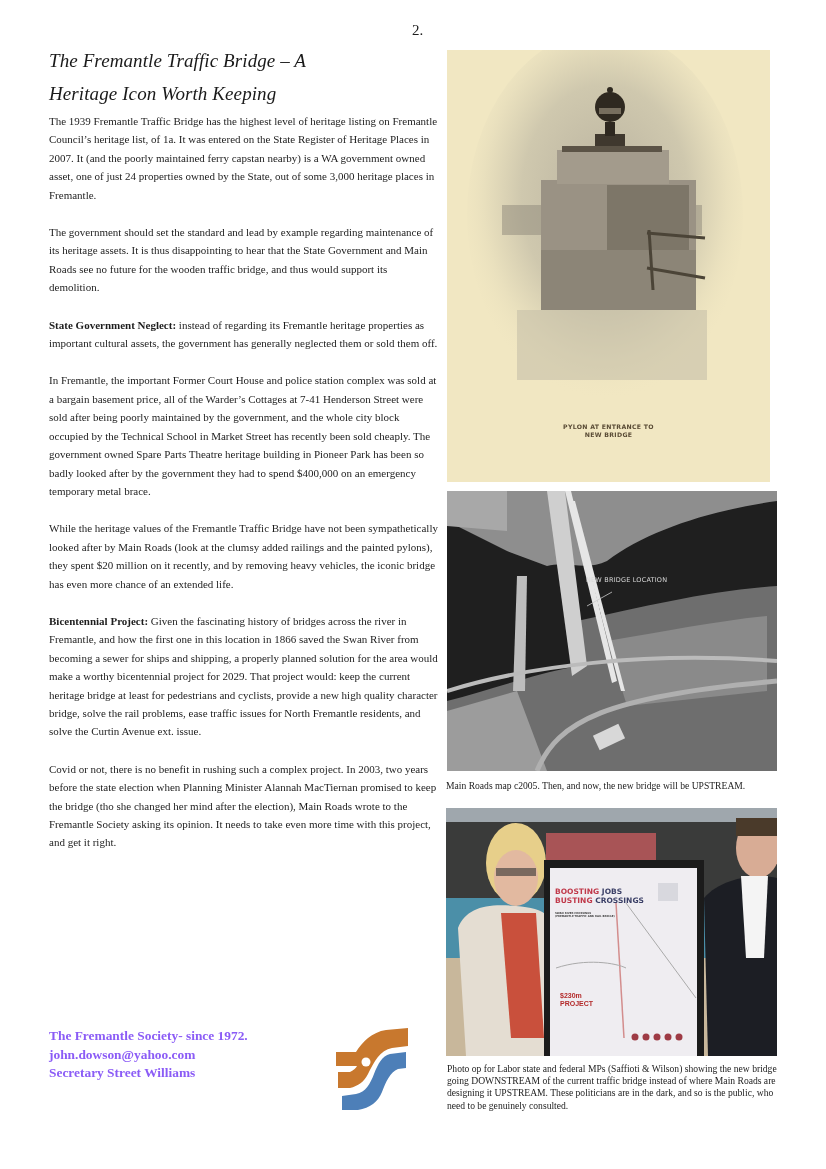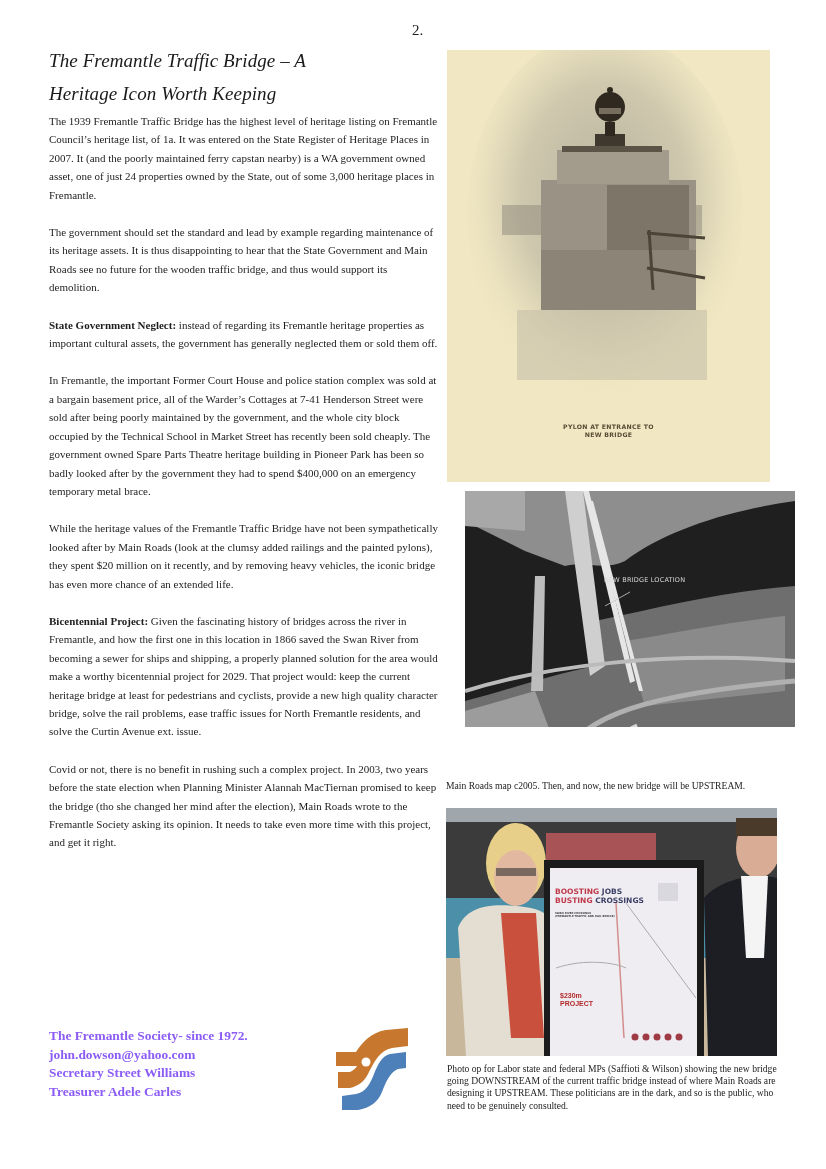--- a/index.html
+++ b/index.html
@@ -15,21 +15,21 @@
   .para b { font-weight: bold; }
   .para.first { margin-top: 2px; }
   .footer { position: absolute; left: 49px; top: 1027px; width: 280px;
             font-family: "Liberation Serif", serif; font-weight: bold; font-size: 13.4px;
             line-height: 18.6px; color: #8b5cf6; }
   .footer div { white-space: nowrap; }
   .logo { position: absolute; left: 336px; top: 1022px; width: 80px; height: 92px; }
 
   .img { position: absolute; overflow: hidden; }
   .pylon { left: 447px; top: 50px; width: 323px; height: 432px; background: #f1e7c2; }
-  .aerial { left: 465px; top: 491px; width: 330px; height: 236px; background: #2b2b2b; }
+  .aerial { left: 447px; top: 491px; width: 330px; height: 280px; background: #2b2b2b; }
   .photo { left: 446px; top: 808px; width: 331px; height: 248px; background: #fde047; }
   .caption { position: absolute; font-family: "Liberation Serif", serif; font-size: 9.6px;
              line-height: 12.2px; color: #222; }
   .cap1 { left: 446px; top: 780px; width: 340px; white-space: nowrap; }
   .cap2 { left: 447px; top: 1063px; width: 335px; }
 
   .pylon-label { position: absolute; left: 0; width: 100%; top: 373px; text-align: center;
                  font-family: "DejaVu Sans", sans-serif; font-size: 6.2px; font-weight: bold;
                  line-height: 8px; color: #5a4c36; letter-spacing: 0.3px; }
   .aerial-label { position: absolute; left: 139px; top: 85px; font-family: "DejaVu Sans", sans-serif;
@@ -57,21 +57,20 @@
   <p class="para"><b></b><span>In Fremantle, the important Former Court House and police station complex was sold at a bargain basement price, all of the Warder’s Cottages at 7-41 Henderson Street were sold after being poorly maintained by the government, and the whole city block occupied by the Technical School in Market Street has recently been sold cheaply. The government owned Spare Parts Theatre heritage building in Pioneer Park has been so badly looked after by the government they had to spend $400,000 on an emergency temporary metal brace.</span></p>
   <p class="para"><b></b><span>While the heritage values of the Fremantle Traffic Bridge have not been sympathetically looked after by Main Roads (look at the clumsy added railings and the painted pylons), they spent $20 million on it recently, and by removing heavy vehicles, the iconic bridge has even more chance of an extended life.</span></p>
   <p class="para"><b>Bicentennial Project:</b><span> Given the fascinating history of bridges across the river in Fremantle, and how the first one in this location in 1866 saved the Swan River from becoming a sewer for ships and shipping, a properly planned solution for the area would make a worthy bicentennial project for 2029.  That project would:  keep the current heritage bridge at least for pedestrians and cyclists, provide a new high quality character bridge, solve the rail problems, ease traffic issues for North Fremantle residents, and solve the Curtin Avenue  ext. issue.</span></p>
   <p class="para"><b></b><span>Covid or not, there is no benefit in rushing such a complex project. In 2003, two years before the state election when Planning Minister Alannah MacTiernan promised to keep the bridge (tho she changed her mind after the election), Main Roads wrote to the Fremantle Society asking its opinion. It needs to take even more time with this project, and get it right.</span></p>
 </div>
 
 <div class="footer">
   <div>The Fremantle Society-  since 1972.</div>
   <div>john.dowson@yahoo.com</div>
   <div>Secretary Street Williams</div>
-  <div>Treasurer Adele Carles</div>
 </div>
 
 <div class="logo">
   <svg width="80" height="92" viewBox="0 0 80 92">
     <path d="M0 30 L20 30 C26 20 36 10 50 8 L72 6 L72 24 L56 26 C44 28 38 40 32 52 C28 60 22 64 14 66 L2 66 L2 50 L14 50 C18 48 20 46 21 44 L0 44 Z" fill="#c8782e"></path>
     <circle cx="30" cy="40" r="4.5" fill="#ffffff"></circle>
     <path d="M54 32 L70 30 L70 46 L62 47 C54 50 50 60 46 70 C42 80 34 86 22 88 L6 88 L6 74 L20 72 C30 70 34 62 38 52 C42 42 46 34 54 32 Z" fill="#4d7fb8"></path>
   </svg>
 </div>
 

